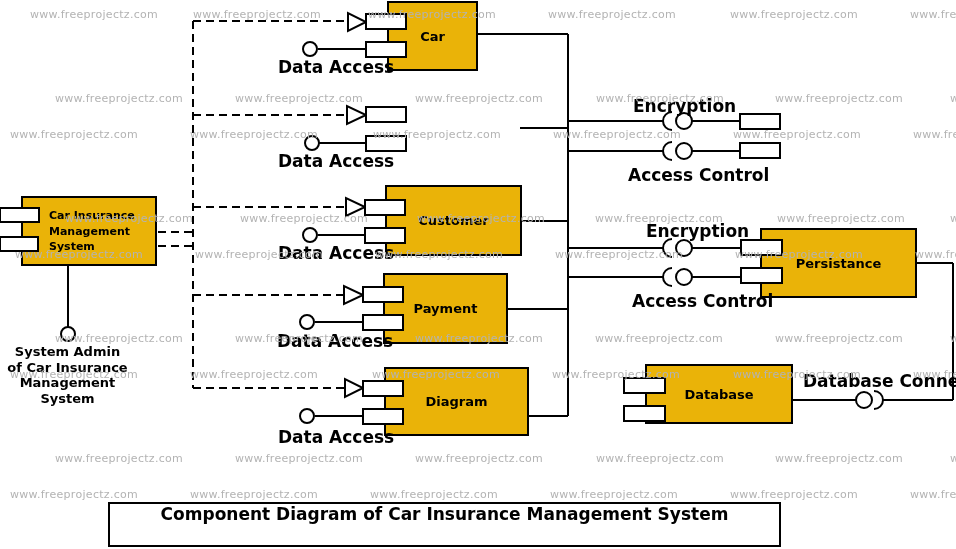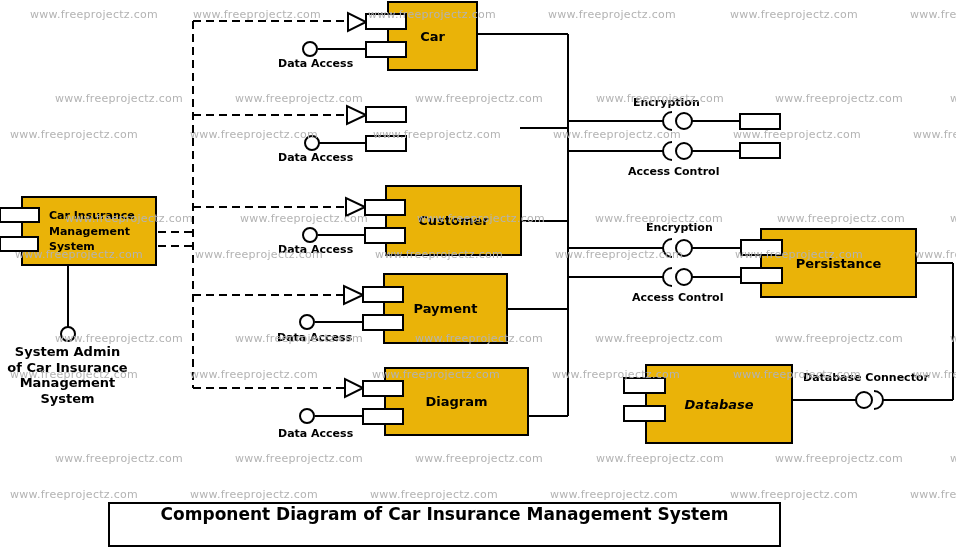--- a/index.html
+++ b/index.html
@@ -7,21 +7,21 @@
     position:relative;width:956px;height:549px;overflow:hidden;background:#fff;
     font-family:"DejaVu Sans","Liberation Sans",sans-serif;color:#000;
   }
   .ubox{
     position:absolute;box-sizing:border-box;border:2px solid #000;background:#eab308;
     display:flex;align-items:center;justify-content:center;z-index:1;
   }
   .clabel{font-weight:bold;font-size:13px;white-space:nowrap;}
   svg.wires{position:absolute;left:0;top:0;z-index:2;}
   .flabel{
-    position:absolute;font-weight:bold;font-size:11px;white-space:nowrap;z-index:3;
+    position:absolute;font-weight:bold;font-size:17px;white-space:nowrap;z-index:3;
   }
   .mainlabel{
     position:absolute;left:49px;top:208px;font-weight:bold;font-size:11px;
     line-height:15.5px;white-space:pre-line;z-index:3;
   }
   .actorlabel{
     position:absolute;left:4px;top:344px;width:127px;text-align:center;
     font-weight:bold;font-size:13px;line-height:15.7px;white-space:pre-line;z-index:3;
   }
   .titlebox{
@@ -60,21 +60,21 @@
 
   <div class="ubox" style="left:384px;top:367px;width:145px;height:69px;">
     <span class="clabel">Diagram</span>
   </div>
 
 
   <div class="ubox" style="left:760px;top:228px;width:157px;height:70px;">
     <span class="clabel">Persistance</span>
   </div>
 
-  <div class="ubox" style="left:645px;top:364px;width:148px;height:80px;font-style:italic;">
+  <div class="ubox" style="left:645px;top:364px;width:148px;height:60px;">
     <span class="clabel">Database</span>
   </div>
 
   <svg class="wires" width="956" height="549" viewBox="0 0 956 549">
     <g stroke="#000" stroke-width="2" fill="none">
 
       <g stroke-dasharray="8,5">
         <path d="M193 21 V388"></path>
         <path d="M193 21 H348"></path>
         <path d="M193 115 H347"></path>

